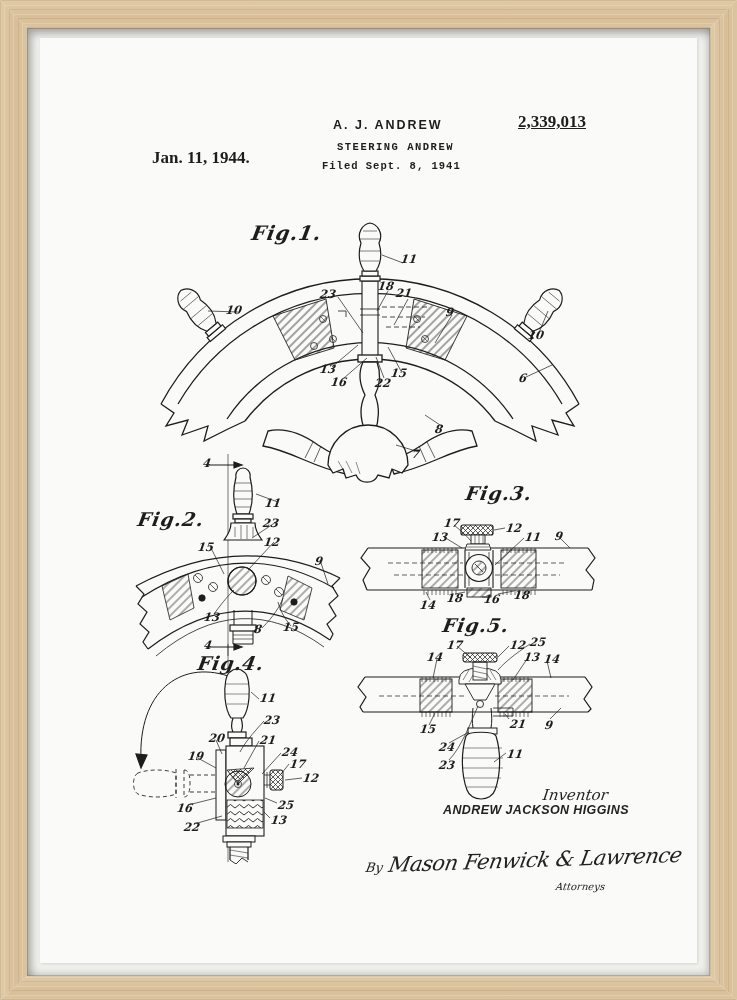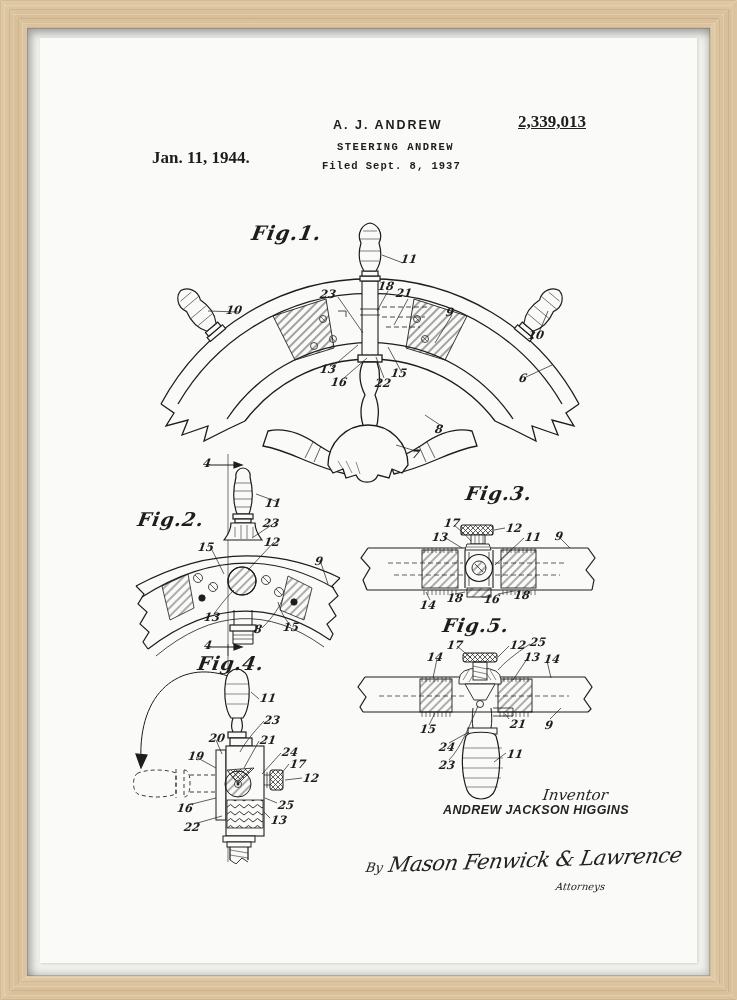--- a/index.html
+++ b/index.html
@@ -62,21 +62,21 @@
   <div class="wood frame-bottom"></div>
   <div class="wood v frame-left"></div>
   <div class="wood v frame-right"></div>
   <div class="mat"></div>
   <div class="paper"></div>
 
   <div class="hdr hdr-date">Jan. 11, 1944.</div>
   <div class="hdr hdr-name">A. J. ANDREW</div>
   <div class="hdr hdr-num">2,339,013</div>
   <div class="hdr hdr-title">STEERING ANDREW</div>
-  <div class="hdr hdr-filed">Filed Sept. 8, 1937</div>
+  <div class="hdr hdr-filed">Filed Sept. 8, 1941</div>
 
   <div class="fig" id="fig1">
     <svg width="480" height="272" viewBox="0 0 480 272">
       <defs>
         <pattern id="f1h" width="6" height="6" patternUnits="userSpaceOnUse" patternTransform="rotate(45)">
           <line x1="3" y1="-1" x2="3" y2="7" stroke="#1d1d1d" stroke-width="0.8"></line>
         </pattern>
         <g id="f1handle" stroke="#1d1d1d" fill="#fafaf9" stroke-width="1.2">
           <rect x="-10" y="-5" width="20" height="5"></rect>
           <rect x="-8" y="-10" width="16" height="5"></rect>

